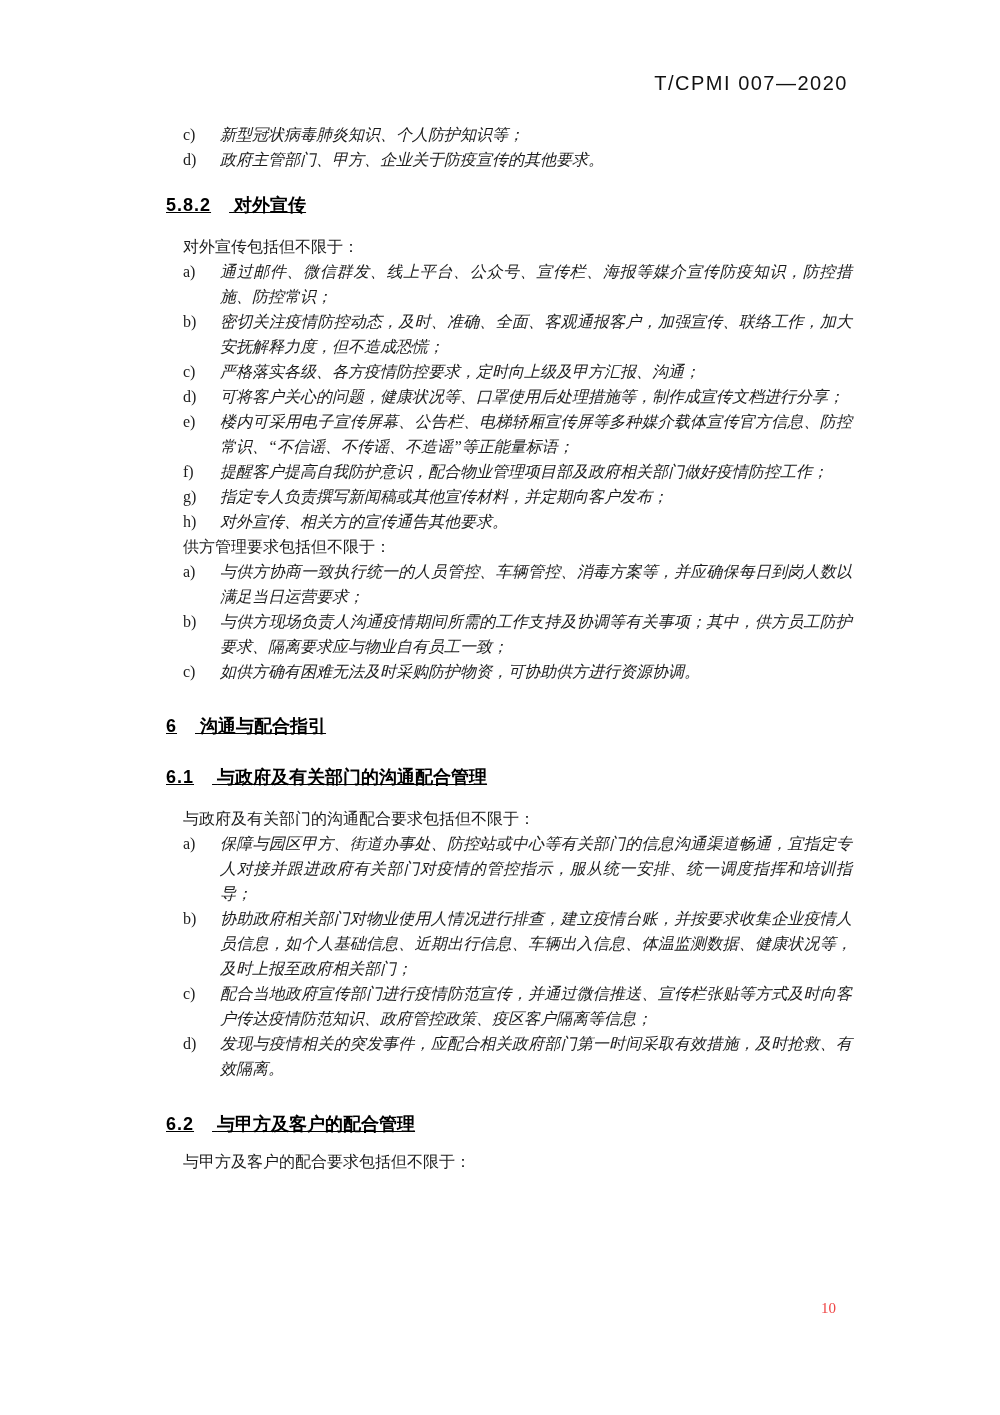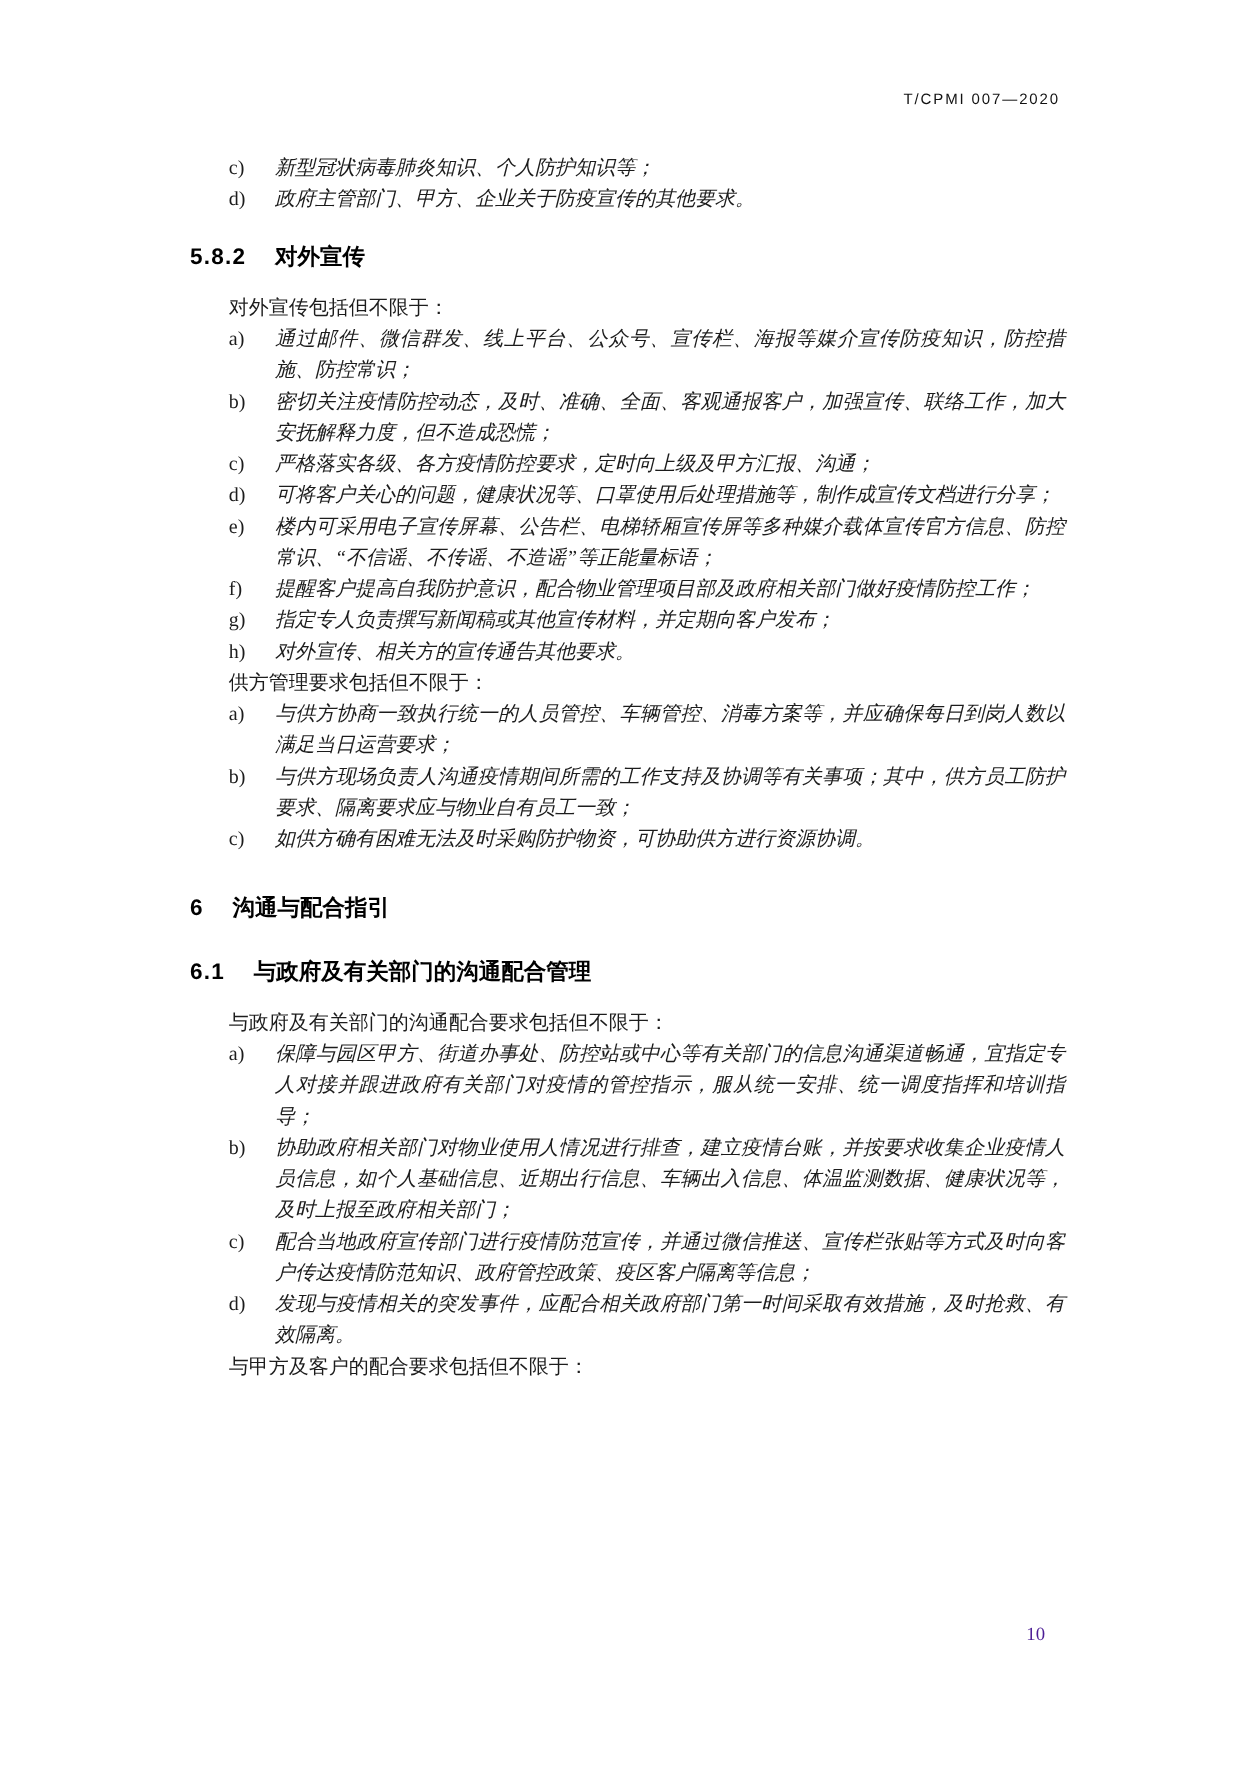--- a/index.html
+++ b/index.html
@@ -7,47 +7,47 @@
     width: 1000px; height: 1415px;
     background: #ffffff;
     position: relative;
     font-family: "Liberation Serif", "DejaVu Serif", serif;
     color: #1c1c1c;
     -webkit-font-smoothing: antialiased;
   }
   .doc-number {
     position: absolute; top: 72px; right: 152px;
     font-family: "Liberation Sans", "DejaVu Sans", sans-serif;
-    font-size: 12px; letter-spacing: 1.5px; color: #111;
+    font-size: 20px; letter-spacing: 1.5px; color: #111;
     white-space: nowrap;
   }
   .content {
     position: absolute; left: 152px; top: 122px; width: 700px;
     font-size: 16px; line-height: 25px;
   }
   .list { margin: 0; padding: 0; list-style: none; }
   .li { display: flex; margin-left: 31px; }
   .lbl { flex: 0 0 37px; width: 37px; }
   .txt { flex: 1; text-align: justify; font-style: italic; }
   .intro { margin: 0 0 0 31px; text-align: justify; }
   .heading {
     font-family: "Liberation Sans", "DejaVu Sans", sans-serif;
     font-size: 18px; font-weight: 700; color: #000;
-    margin: 0; line-height: 26px;
+    margin: 14px; line-height: 26px; text-decoration: underline;
   }
   .h-num { margin-right: 18px; font-weight: 600; letter-spacing: 1px; }
   .chapter { line-height: 28px; }
   .mt-s582 { margin-top: 20px; margin-bottom: 16px; }
   .mt-s59  { margin-top: 30px; margin-bottom: 12px; }
   .mt-ch6  { margin-top: 28px; }
   .mt-s61  { margin-top: 24px; margin-bottom: 16px; }
   .mt-s62  { margin-top: 30px; margin-bottom: 12px; }
   .page-number {
     position: absolute; top: 1300px; right: 164px;
-    font-size: 15px; color: #4c1d95;
+    font-size: 15px; color: #ef4444;
   }
 </style>
 </head>
 <body>
 
 <div>
 
   <div class="doc-number">T/CPMI 007—2020</div>
 
   <main class="content">
@@ -141,19 +141,23 @@
       <div class="li">
         <span class="lbl">c)</span>
         <span class="txt">配合当地政府宣传部门进行疫情防范宣传，并通过微信推送、宣传栏张贴等方式及时向客户传达疫情防范知识、政府管控政策、疫区客户隔离等信息；</span>
       </div>
       <div class="li">
         <span class="lbl">d)</span>
         <span class="txt">发现与疫情相关的突发事件，应配合相关政府部门第一时间采取有效措施，及时抢救、有效隔离。</span>
       </div>
     </div>
 
+    <h3 class="heading mt-s62">
+      <span class="h-num">6.2</span>
+      <span>与甲方及客户的配合管理</span>
+    </h3>
     <p class="intro">与甲方及客户的配合要求包括但不限于：</p>
 
   </main>
 
   <div class="page-number">10</div>
 
 </div>
 
 </body></html>

